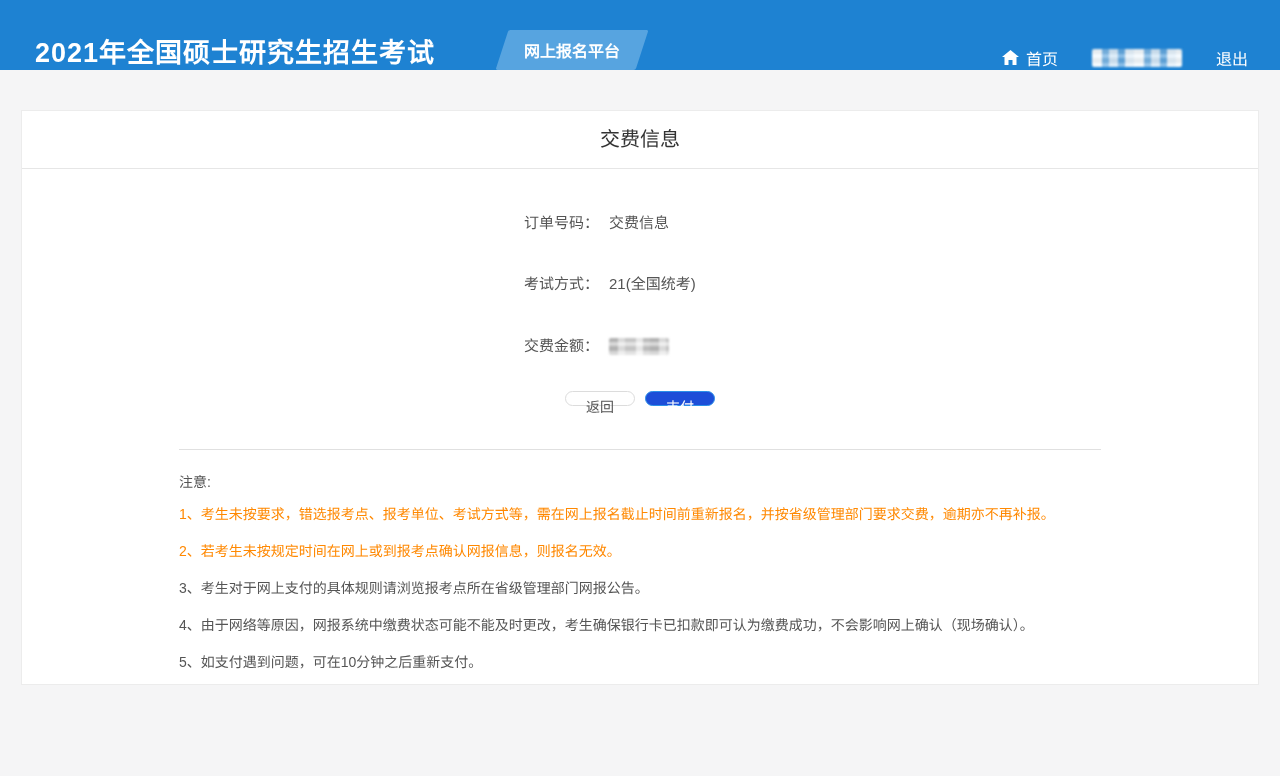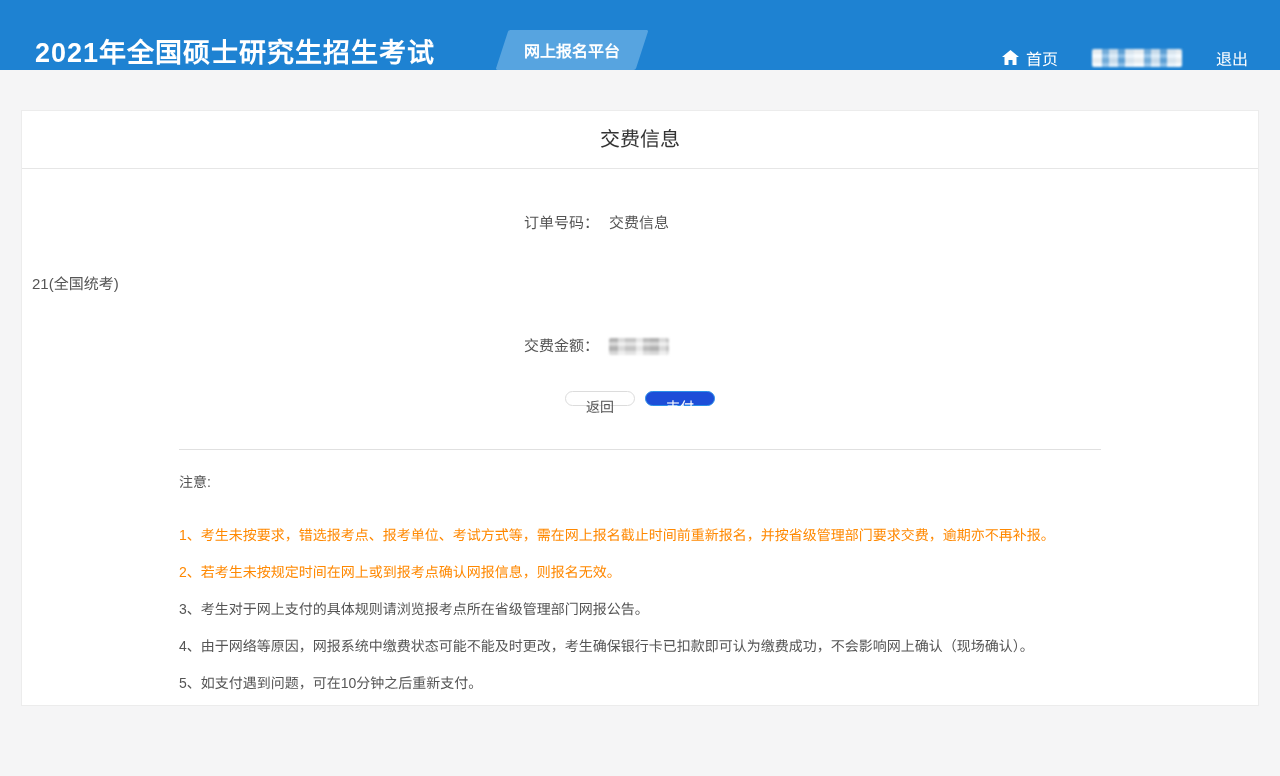--- a/index.html
+++ b/index.html
@@ -154,21 +154,21 @@
   }
   .notes {
     width: 922px;
     margin: 25px auto 0;
     font-size: 14px;
     line-height: 15px;
   }
   .notes-heading { color: #555; }
   .notes-list { list-style: none; }
   .notes-list li { margin-top: 22px; color: #555; white-space: nowrap; }
-  .notes-list li:first-child { margin-top: 38px; }
+  .notes-list li:first-child { margin-top: 17px; }
   .notes-list li.hl { color: #ff8800; }
 </style>
 </head>
 <body>
 
 <header class="app-header">
   <div class="app-title">2021年全国硕士研究生招生考试</div>
   <div class="platform-badge">
     <span class="badge-bg"></span>
     <span class="badge-text">网上报名平台</span>
@@ -190,20 +190,21 @@
 <main>
   <section class="card">
     <div class="card-title">交费信息</div>
 
     <div class="pay-form">
       <div class="form-row">
         <span class="form-label">订单号码：</span>
         <span class="form-value">交费信息</span>
       </div>
       <div class="form-row">
+        <span class="form-label">考试方式：</span>
         <span class="form-value">21(全国统考)</span>
       </div>
       <div class="form-row">
         <span class="form-label">交费金额：</span>
         <span class="form-value"><span class="redacted amount"></span></span>
       </div>
     </div>
 
     <div class="btn-row">
       <button class="btn btn-back">返回</button>

